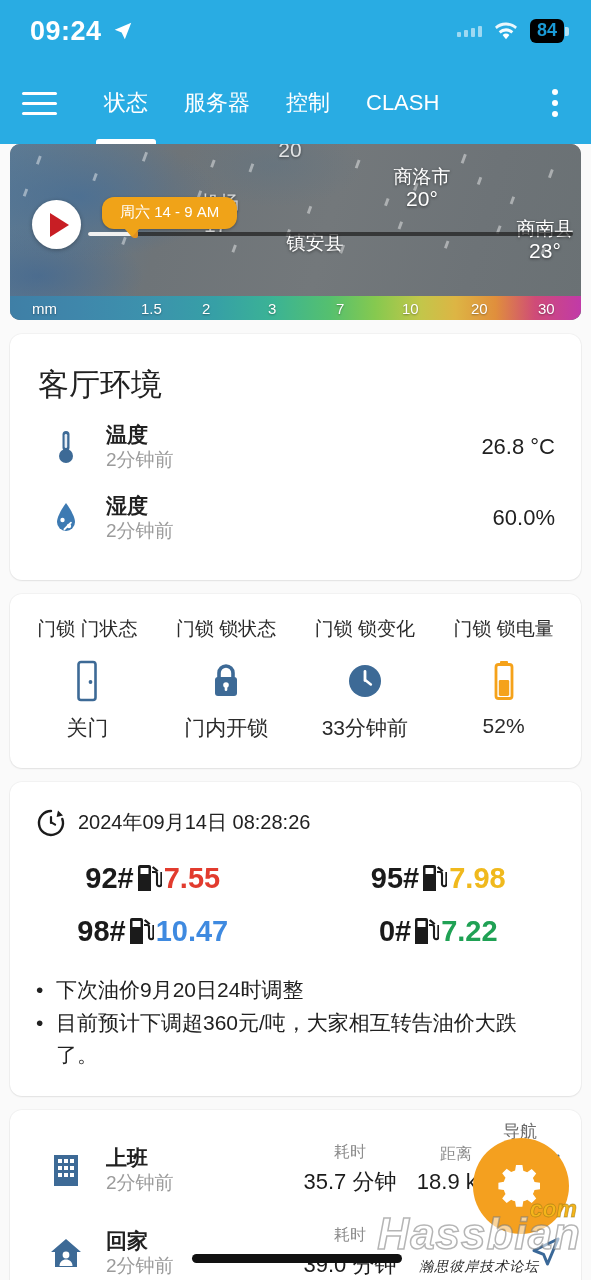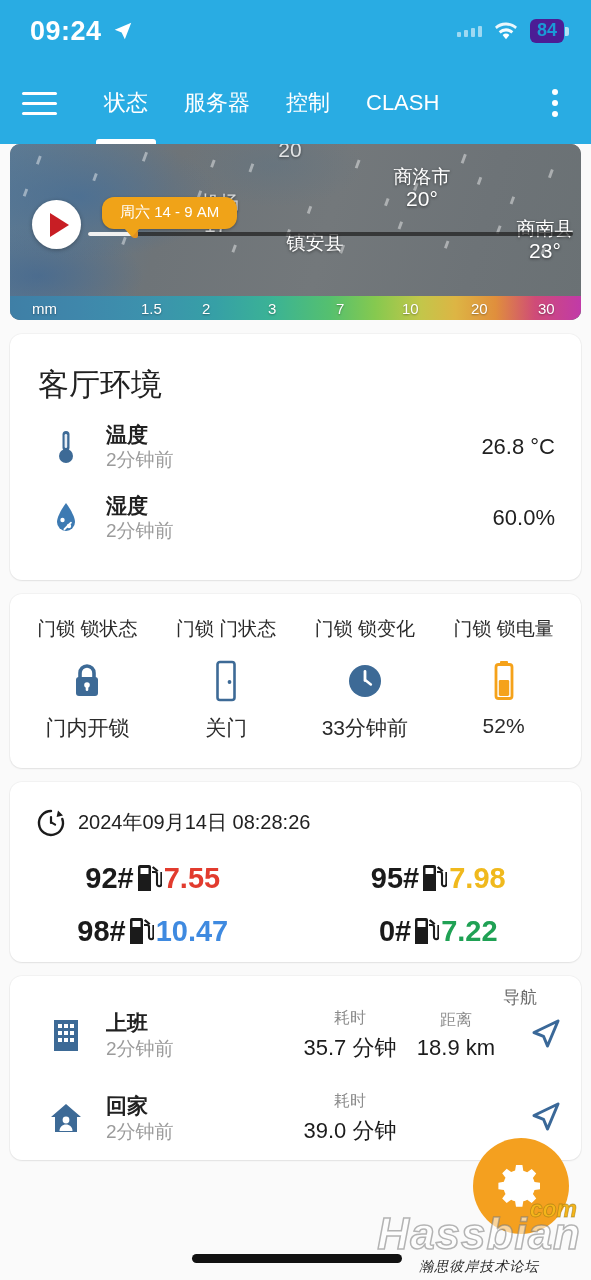--- a/index.html
+++ b/index.html
@@ -21,21 +21,21 @@
   .sb-clock { font-size: 27px; font-weight: 600; letter-spacing: .5px; }
   .loc-arrow { width: 22px; height: 22px; display: block; }
   .sb-right { display: flex; align-items: center; gap: 11px; }
   .dots { display: flex; gap: 3px; opacity: .55; align-items: flex-end; }
   .dots i { display:block; width: 4px; background: #fff; border-radius: 1px; }
   .dots i:nth-child(1){height:5px}.dots i:nth-child(2){height:7px}
   .dots i:nth-child(3){height:9px}.dots i:nth-child(4){height:11px}
   .wifi { width: 26px; height: 20px; }
   .batt { display: flex; align-items: center; }
   .batt-body {
-    background: #4c1d95; color: #1a9ad6; font-size: 18px; font-weight: 700;
+    background: #000000; color: #1a9ad6; font-size: 18px; font-weight: 700;
     border-radius: 6px; padding: 1px 7px 2px; line-height: 1.15;
   }
   .batt-cap { width: 4px; height: 9px; background: rgba(255,255,255,.65); border-radius: 0 2px 2px 0; margin-left: 1px; }
 
   
   .appbar {
     height: 82px; background: #29ace3; display: flex; align-items: stretch;
     position: relative; padding: 0 18px 0 22px;
   }
   .hamburger { width: 46px; display: flex; flex-direction: column; justify-content: center; gap: 7px; align-self: center; cursor: pointer; }
@@ -337,41 +337,41 @@
       </div>
       <div class="env-val">60.0%</div>
     </div>
     <div class="env-pad-b"></div>
   </div>
 
   <div class="card">
     <div class="lock-grid">
 
       <div class="lock-col">
+        <div class="lock-head">门锁 门状态</div>
+        <div class="lock-icon">
+          <svg width="30" height="44" viewBox="0 0 30 44">
+            <rect x="6.5" y="3" width="17" height="38" rx="2.5" fill="none" stroke="#3d6a96" stroke-width="2.6"></rect>
+            <circle cx="18.5" cy="23" r="1.9" fill="#3d6a96"></circle>
+          </svg>
+        </div>
+        <div class="lock-state">关门</div>
+      </div>
+
+      <div class="lock-col">
         <div class="lock-head">门锁 锁状态</div>
         <div class="lock-icon">
           <svg width="34" height="42" viewBox="0 0 34 42">
             <path d="M10 18v-5a7 7 0 0 1 14 0v5" fill="none" stroke="#3d6a96" stroke-width="3.6"></path>
             <rect x="6" y="17" width="22" height="19" rx="3" fill="#3d6a96"></rect>
             <circle cx="17" cy="25" r="2.8" fill="#fff"></circle>
             <rect x="15.7" y="25" width="2.6" height="6" rx="1.3" fill="#fff"></rect>
           </svg>
         </div>
         <div class="lock-state">门内开锁</div>
-      </div>
-
-      <div class="lock-col">
-        <div class="lock-head">门锁 门状态</div>
-        <div class="lock-icon">
-          <svg width="30" height="44" viewBox="0 0 30 44">
-            <rect x="6.5" y="3" width="17" height="38" rx="2.5" fill="none" stroke="#3d6a96" stroke-width="2.6"></rect>
-            <circle cx="18.5" cy="23" r="1.9" fill="#3d6a96"></circle>
-          </svg>
-        </div>
-        <div class="lock-state">关门</div>
       </div>
 
       <div class="lock-col">
         <div class="lock-head">门锁 锁变化</div>
         <div class="lock-icon">
           <svg width="40" height="40" viewBox="0 0 40 40">
             <circle cx="20" cy="20" r="16" fill="#3d6a96"></circle>
             <rect x="18.6" y="9" width="2.8" height="12" rx="1.4" fill="#fff"></rect>
             <rect x="19.6" y="19" width="2.6" height="9" rx="1.3" fill="#fff" transform="rotate(-52 20 20)"></rect>
           </svg>
@@ -444,20 +444,24 @@
         <svg width="26" height="30" viewBox="0 0 26 30">
           <path d="M2 4a2 2 0 0 1 2-2h9a2 2 0 0 1 2 2v24H2z" fill="#1b1b1b"></path>
           <rect x="4.5" y="5" width="8" height="6" fill="#fff"></rect>
           <path d="M16 9h3a2 2 0 0 1 2 2v10a2.2 2.2 0 0 0 2.2 2.2 2.2 2.2 0 0 0 2.2-2.2V9" fill="none" stroke="#1b1b1b" stroke-width="2.1"></path>
           <path d="M17.5 3.2l5 4.2-1.6 1.6-5-4.2z" fill="#1b1b1b"></path>
         </svg>
         <span class="fuel-price" style="color:#1fa154">7.22</span>
       </div>
     </div>
 
+    <ul class="bullets">
+      <li>下次油价9月20日24时调整</li>
+      <li>目前预计下调超360元/吨，大家相互转告油价大跌了。</li>
+    </ul>
   </div>
 
   <div class="card commute">
     <div class="nav-label">导航</div>
 
     <div class="cm-row">
       <div class="cm-icon">
         <svg width="34" height="38" viewBox="0 0 34 38">
           <rect x="5" y="4" width="24" height="31" fill="#3d6a96"></rect>
           <g fill="#fff">

